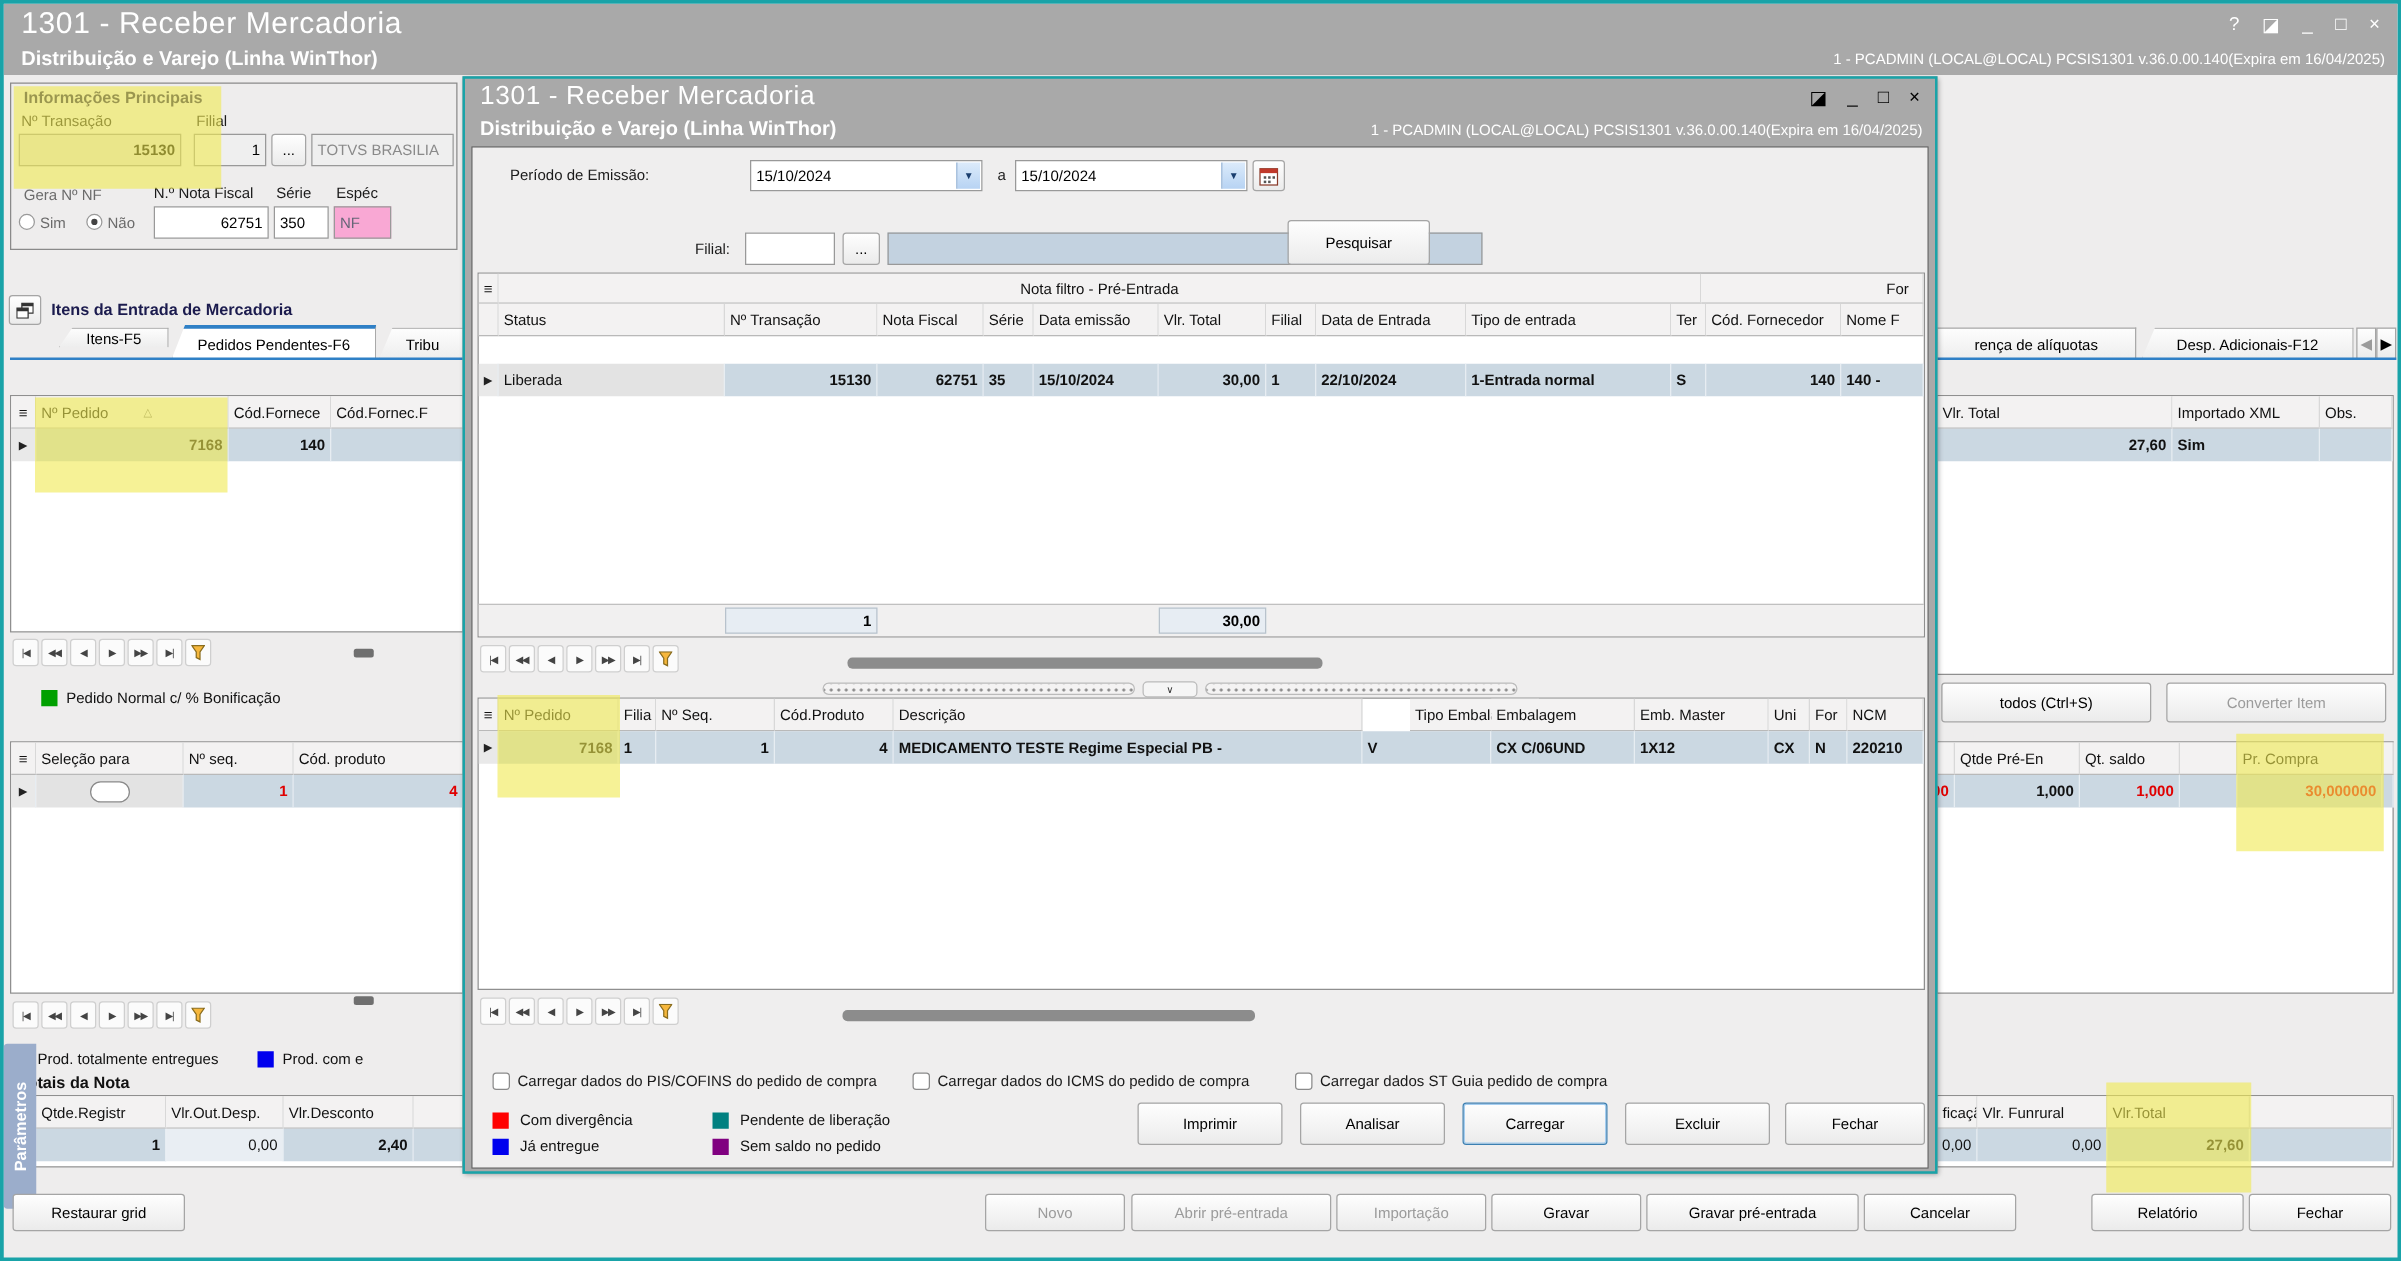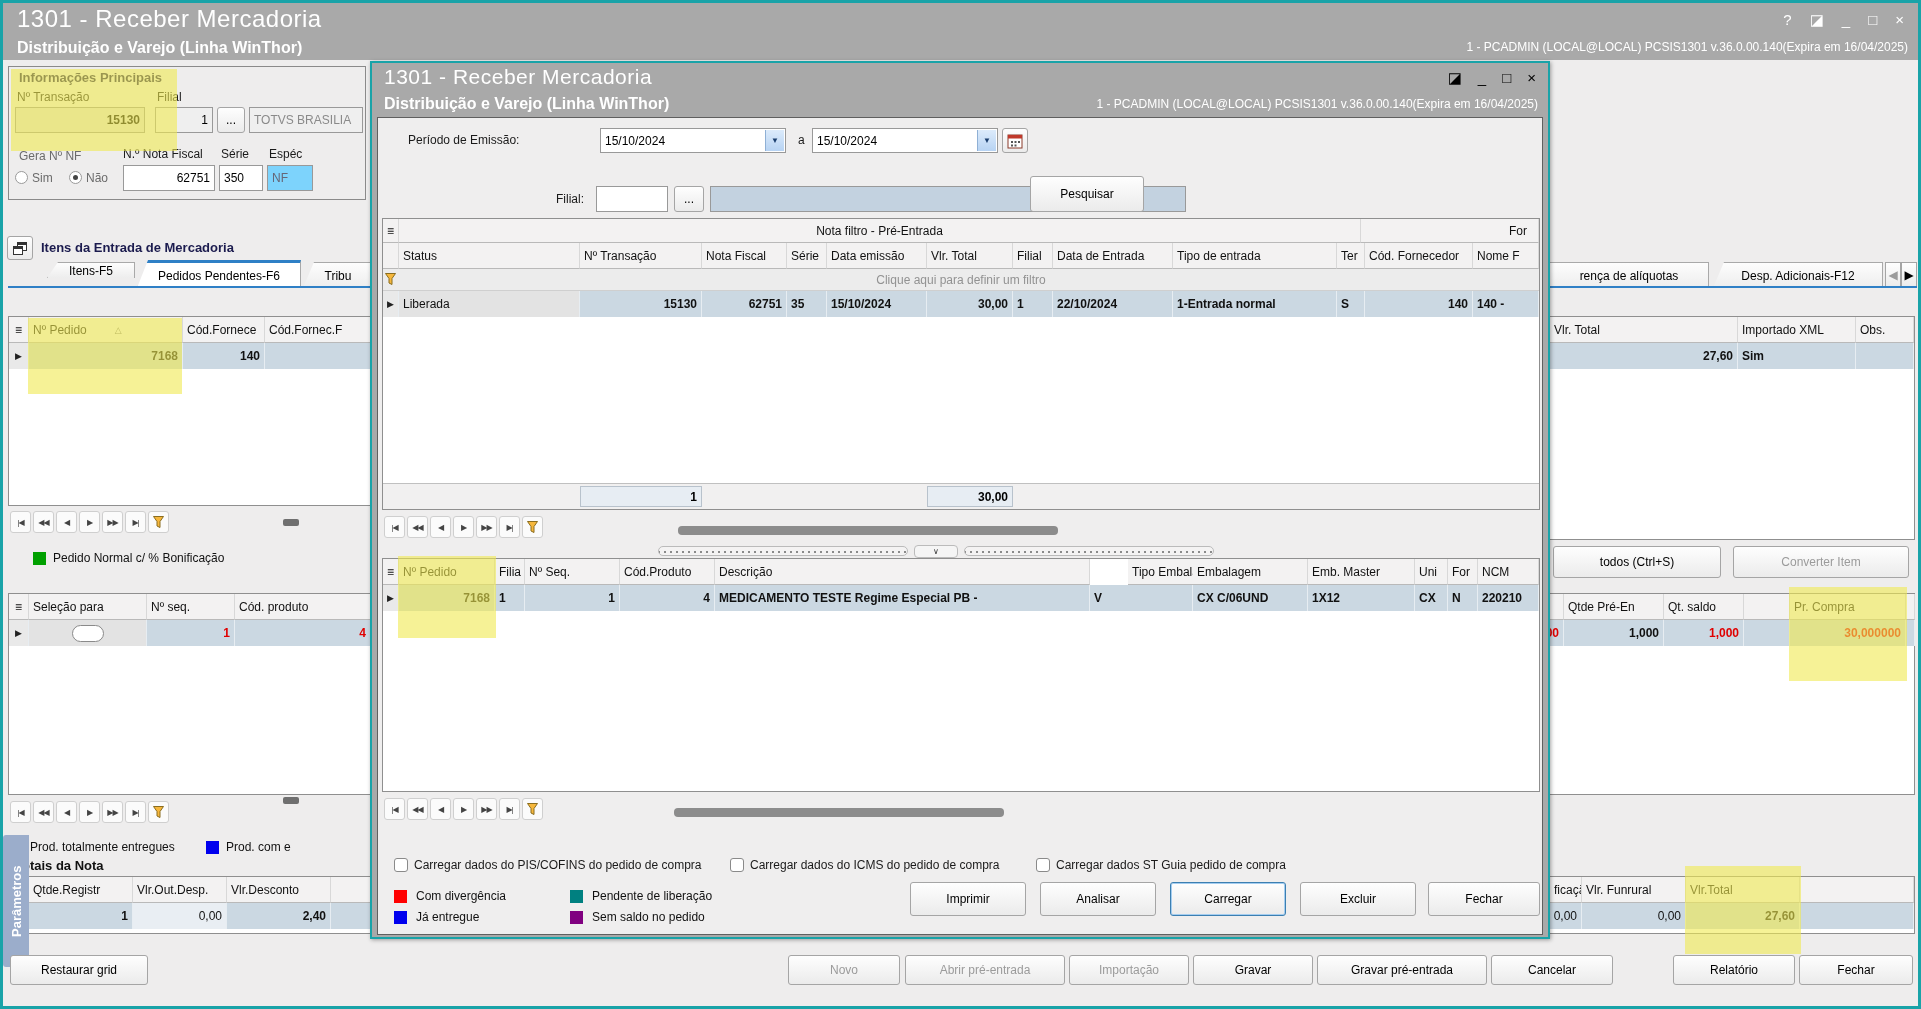--- a/index.html
+++ b/index.html
@@ -88,21 +88,21 @@
       <div class="btn" style="left:208px;top:40px;width:28px;height:26px">...</div>
       <div class="fld" style="left:240px;top:40px;width:114px;height:26px;background:#efefef;color:#8a8a8a">TOTVS BRASILIA</div>
       <div class="lbl gray" style="left:10px;top:82px">Gera Nº NF</div>
       <div class="lbl gray" style="left:6px;top:104px"><span class="radio"></span><span>Sim</span></div>
       <div class="lbl gray" style="left:60px;top:104px"><span class="radio sel"></span><span>Não</span></div>
       <div class="lbl" style="left:114px;top:80px">N.º Nota Fiscal</div>
       <div class="fld rt" style="left:114px;top:98px;width:92px;height:26px">62751</div>
       <div class="lbl" style="left:212px;top:80px">Série</div>
       <div class="fld" style="left:210px;top:98px;width:44px;height:26px">350</div>
       <div class="lbl" style="left:260px;top:80px">Espéc</div>
-      <div class="fld" style="left:258px;top:98px;width:46px;height:26px;background:#7dd3fc;color:#667">NF</div>
+      <div class="fld" style="left:258px;top:98px;width:46px;height:26px;background:#f9a8d4;color:#667">NF</div>
     </div>
 
     <div class="btn" style="left:4px;top:176px;width:26px;height:24px">
       <svg width="14" height="13">
           <rect x="4.5" y="0.5" width="9" height="8" fill="#fff" stroke="#333"></rect>
           <rect x="4.5" y="0.5" width="9" height="2.5" fill="#333"></rect>
           <rect x="0.5" y="4.5" width="9" height="8" fill="#fff" stroke="#333"></rect>
           <rect x="0.5" y="4.5" width="9" height="2.5" fill="#333"></rect>
         </svg>
     </div>
@@ -321,26 +321,20 @@
           <div class="hc" style="left:404px;top:24px;width:40px">Série</div>
           <div class="hc" style="left:444px;top:24px;width:100px">Data emissão</div>
           <div class="hc" style="left:544px;top:24px;width:86px">Vlr. Total</div>
           <div class="hc" style="left:630px;top:24px;width:40px">Filial</div>
           <div class="hc" style="left:670px;top:24px;width:120px">Data de Entrada</div>
           <div class="hc" style="left:790px;top:24px;width:164px">Tipo de entrada</div>
           <div class="hc" style="left:954px;top:24px;width:28px">Ter</div>
           <div class="hc" style="left:982px;top:24px;width:108px">Cód. Fornecedor</div>
           <div class="hc" style="left:1090px;top:24px;width:66px">Nome F</div>
 
-          <div class="filterrow" style="left:0;top:50px;width:1156px;height:22px">
-            <span class="funnel"><svg width="11" height="13">
-                  <path d="M0.5 0.5h10l-3.5 5v6l-3-1.5v-4.5z" fill="#f6b73c" stroke="#8a6d1f"></path>
-                </svg></span>
-            <span>Clique aqui para definir um filtro</span>
-          </div>
 
           <div>
             <div class="dc mkc" style="left:0;top:72px;width:16px">▶</div>
             <div class="dc plain" style="left:16px;top:72px;width:181px;background:#e3e3e3">Liberada</div>
             <div class="dc rt" style="left:197px;top:72px;width:122px">15130</div>
             <div class="dc rt" style="left:319px;top:72px;width:85px">62751</div>
             <div class="dc" style="left:404px;top:72px;width:40px">35</div>
             <div class="dc" style="left:444px;top:72px;width:100px">15/10/2024</div>
             <div class="dc rt" style="left:544px;top:72px;width:86px">30,00</div>
             <div class="dc" style="left:630px;top:72px;width:40px">1</div>

